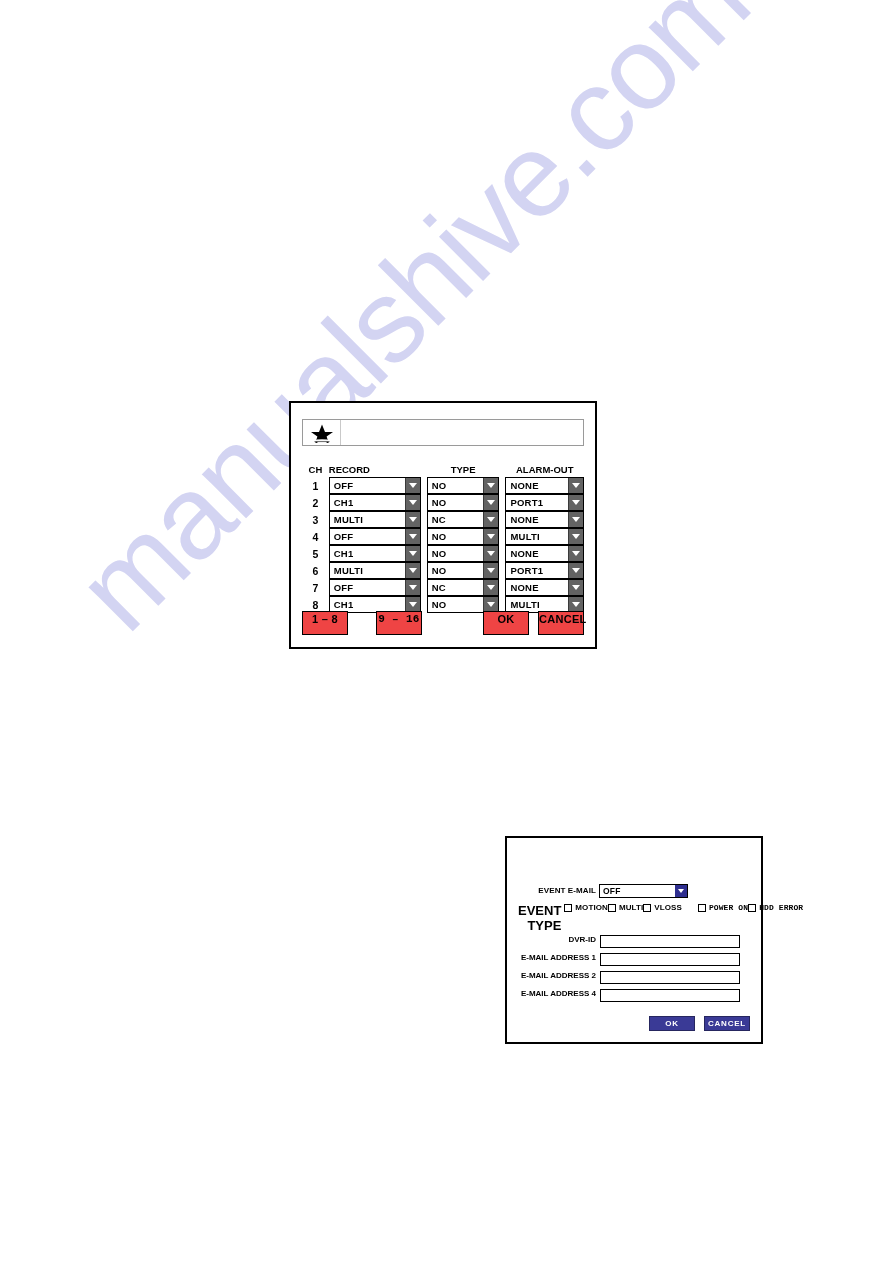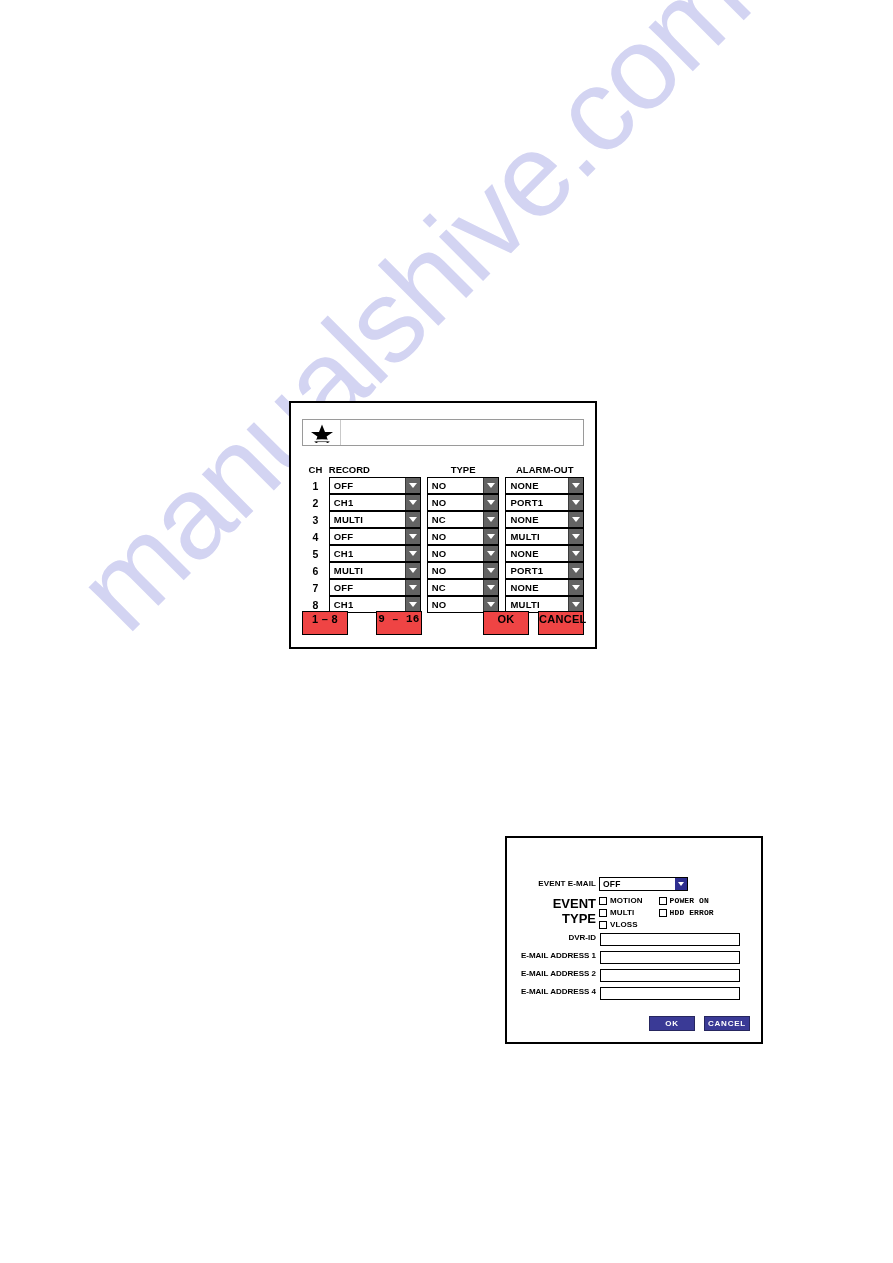--- a/index.html
+++ b/index.html
@@ -195,21 +195,21 @@
     margin: 11px 11px 0 11px;
     height: 22px;
   }
   #email-dialog .title-star-cell { width: 34px; }
   #email-dialog .title-text { font-size: 11px; }
 
   .email-body {
     position: absolute;
     left: 11px;
     right: 11px;
-    top: 38px;
+    top: 45px;
   }
 
   .row-eventmail {
     display: flex;
     align-items: center;
     height: 15px;
   }
   .lbl-right {
     font-size: 8px;
     font-weight: bold;
@@ -252,21 +252,21 @@
   }
   .lbl-eventtype {
     width: 78px;
     padding-right: 3px;
     font-size: 13px;
     font-weight: bold;
     text-align: right;
     padding-top: 1px;
   }
   .cb-cols { display: flex; }
-  .cb-col { display: flex; flex-direction: column; }
+  .cb-col { display: flex; }
   .cb-col-2 { margin-left: 16px; font-family: Liberation Mono, monospace; }
   .cb-item {
     display: flex;
     align-items: center;
     height: 11px;
     margin-bottom: 1px;
   }
   .checkbox {
     width: 8px;
     height: 8px;

